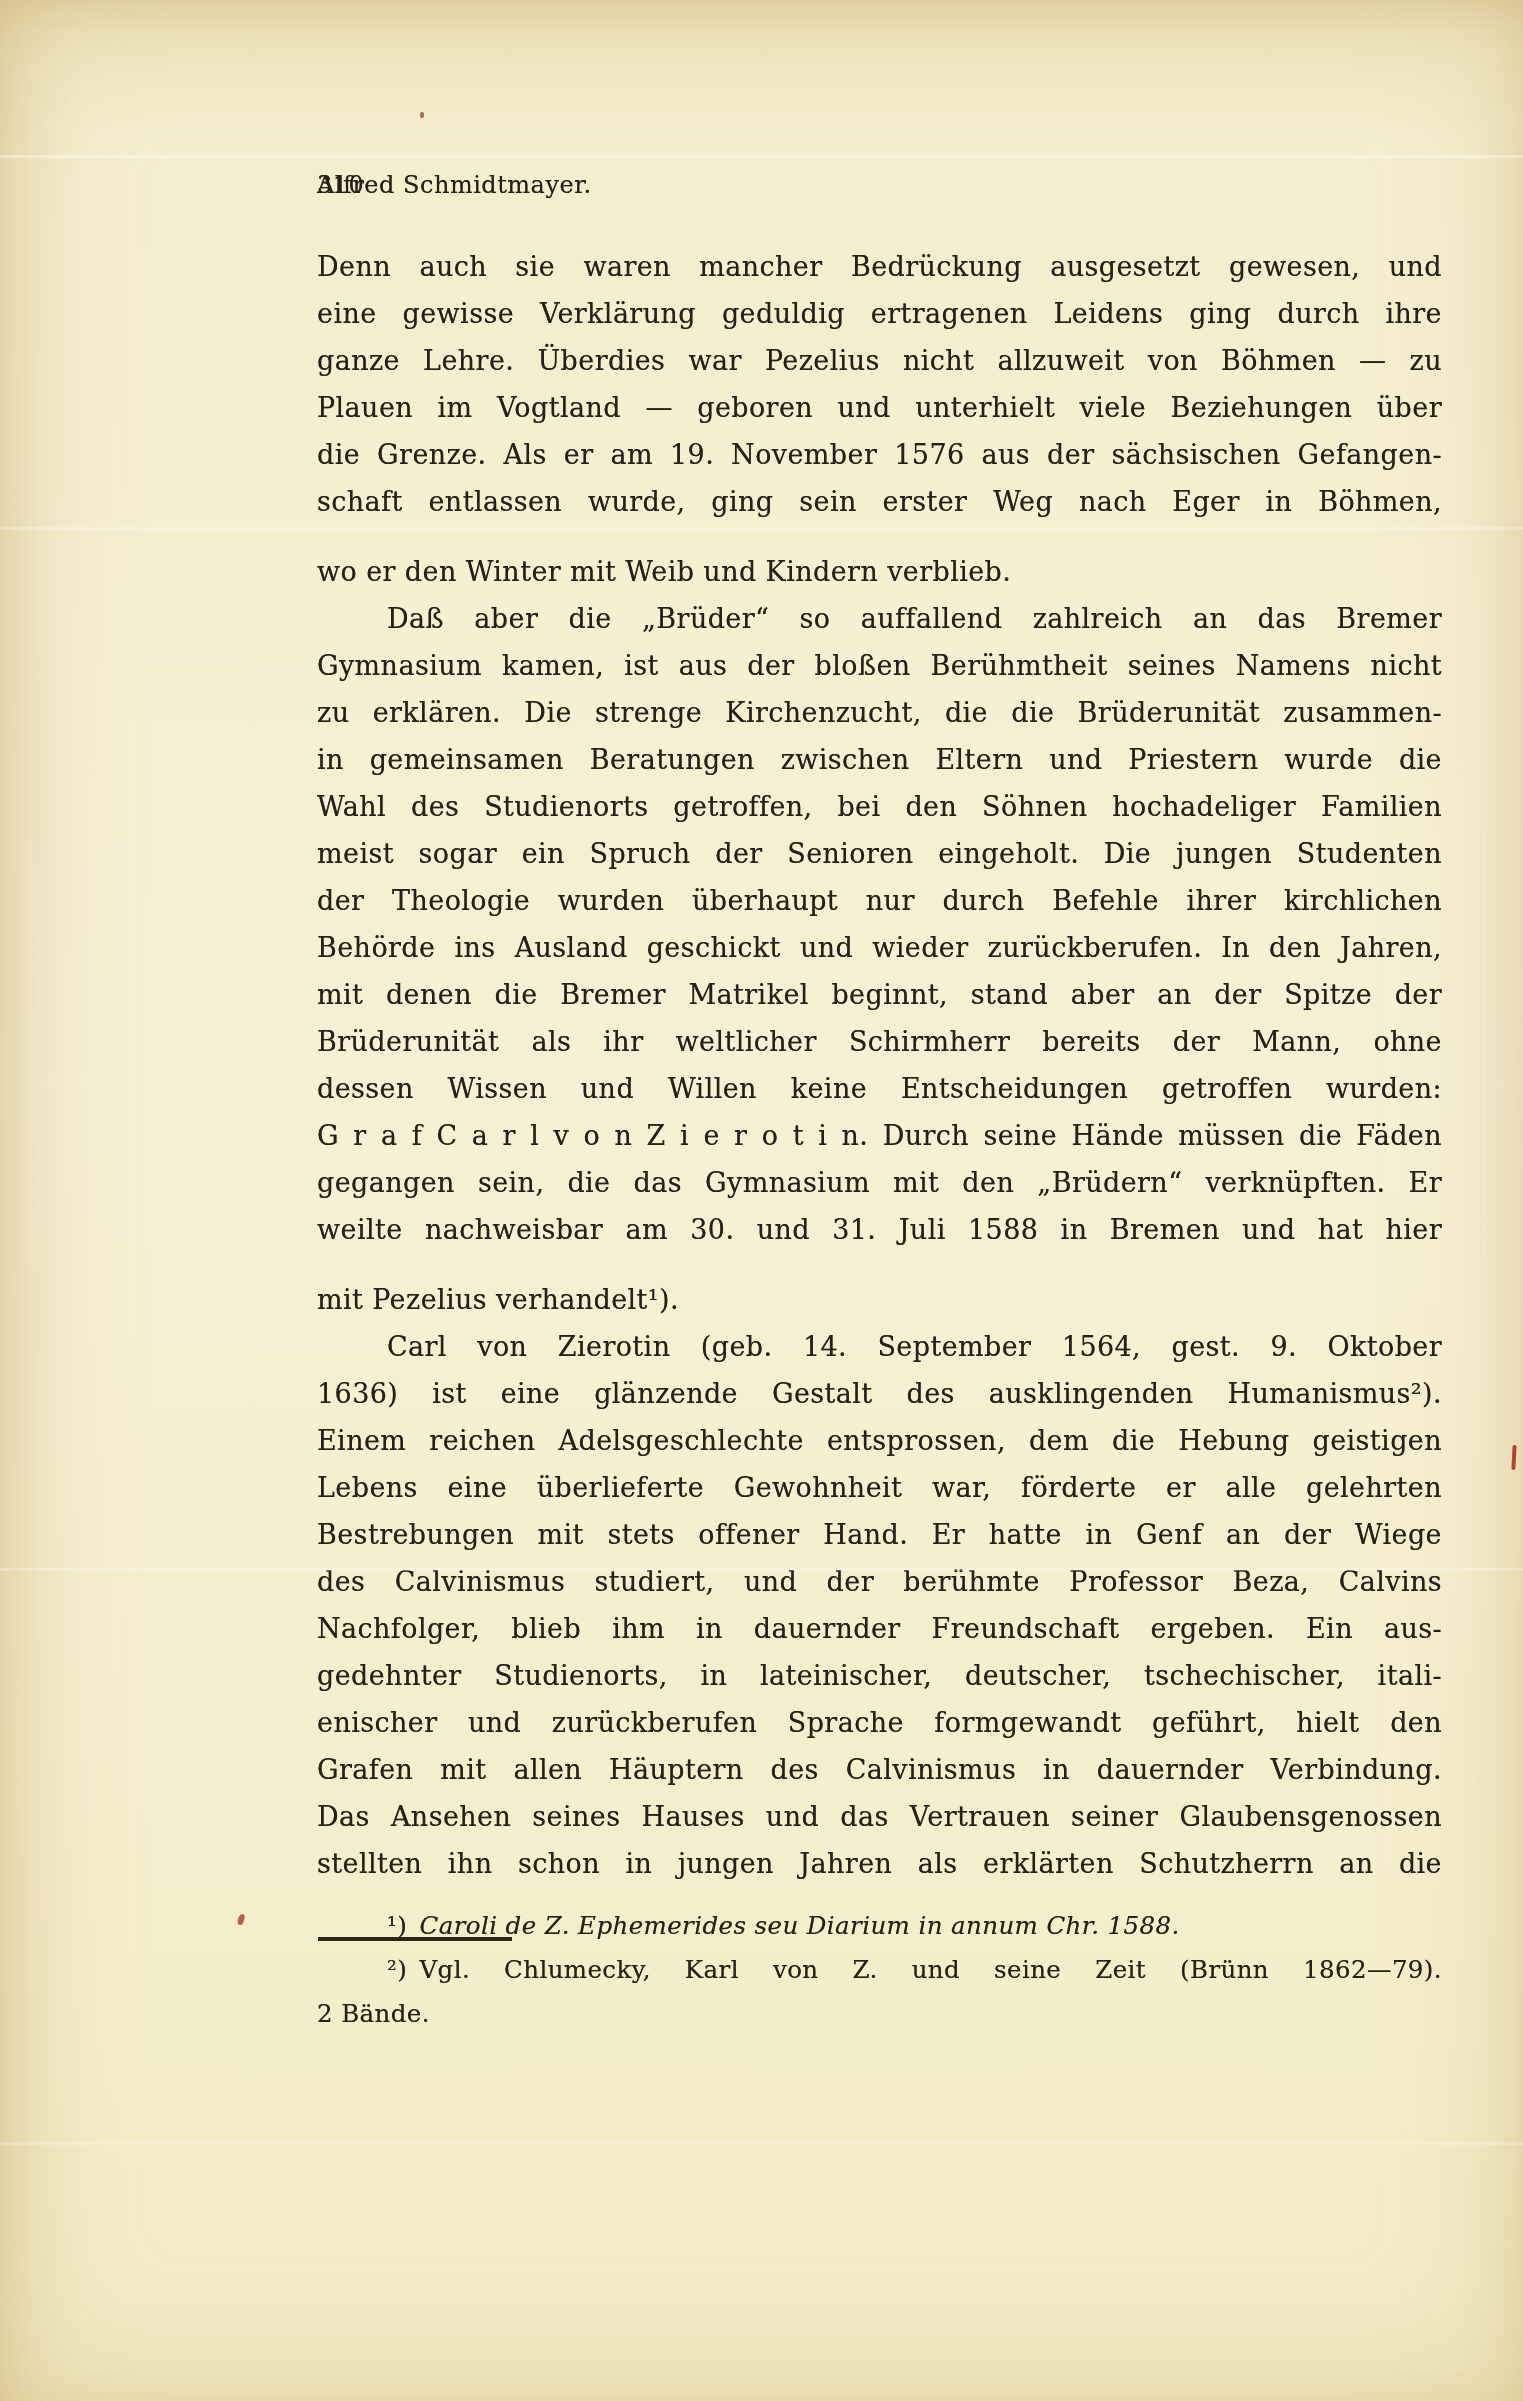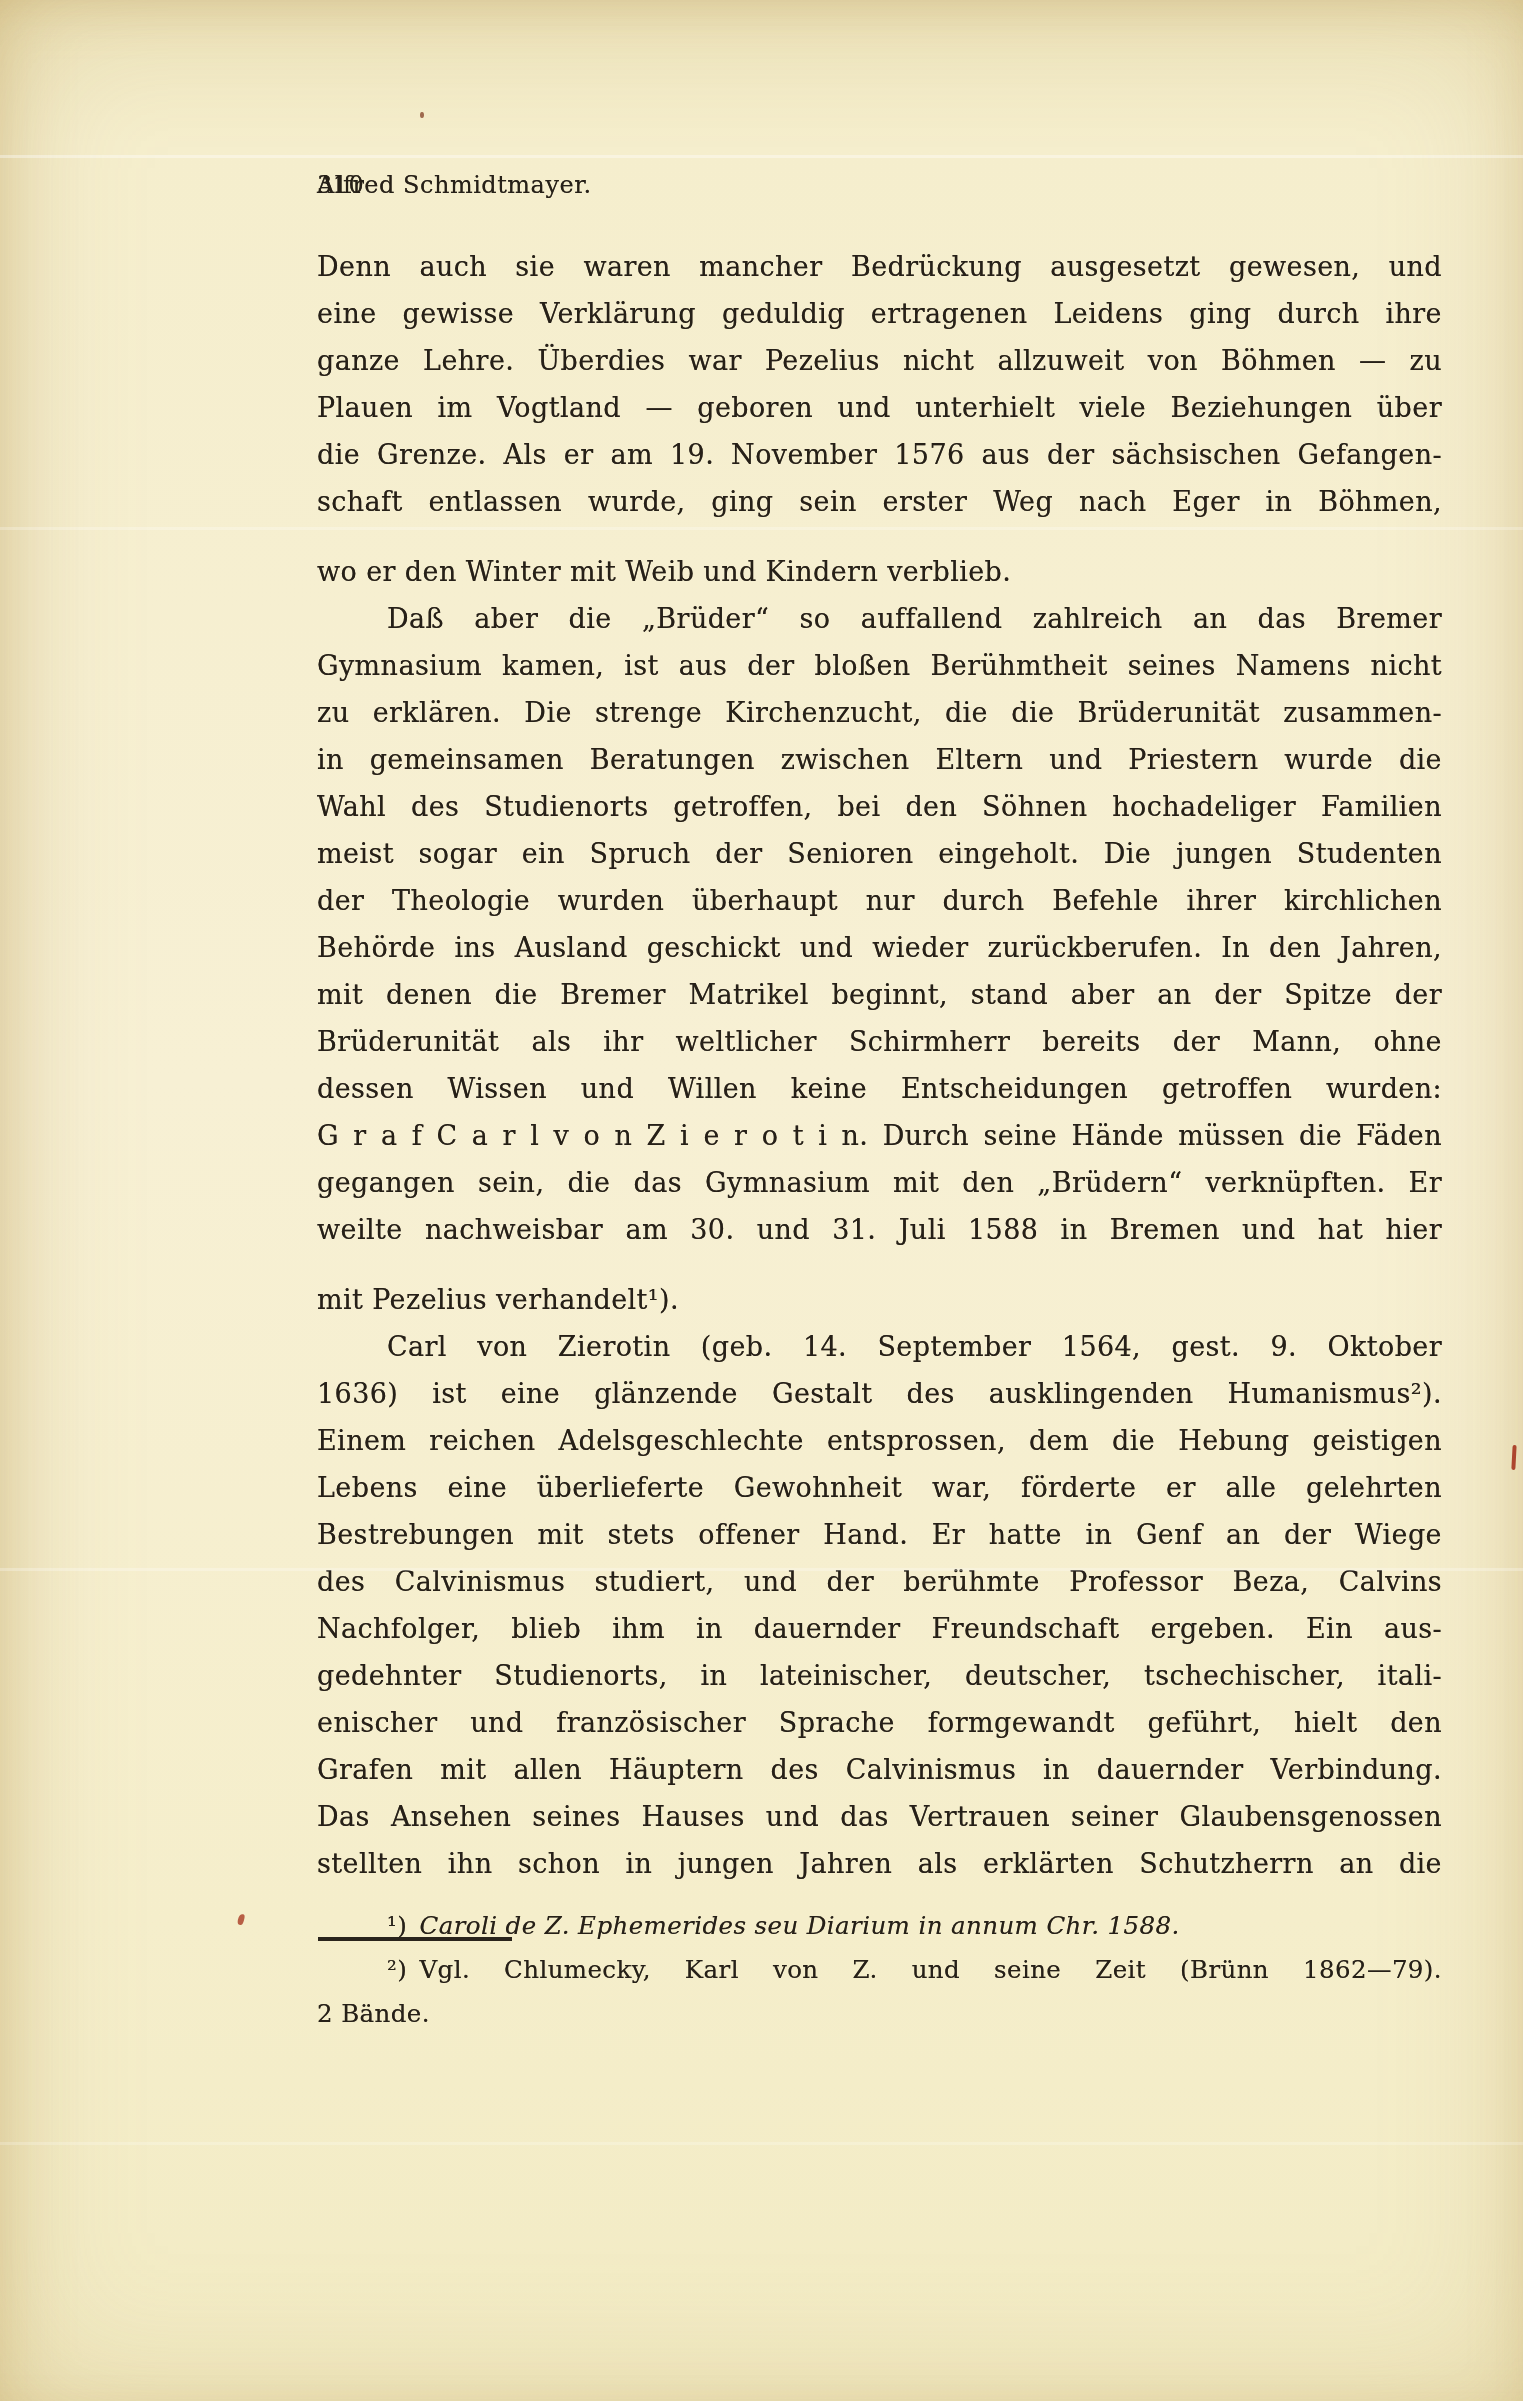--- a/index.html
+++ b/index.html
@@ -112,21 +112,21 @@
       <div class="bline">weilte nachweisbar am 30. und 31. Juli 1588 in Bremen und hat hier</div>
       <div class="bline end">mit Pezelius verhandelt¹).</div>
       <div class="bline indent">Carl von Zierotin (geb. 14. September 1564, gest. 9. Oktober</div>
       <div class="bline">1636) ist eine glänzende Gestalt des ausklingenden Humanismus²).</div>
       <div class="bline">Einem reichen Adelsgeschlechte entsprossen, dem die Hebung geistigen</div>
       <div class="bline">Lebens eine überlieferte Gewohnheit war, förderte er alle gelehrten</div>
       <div class="bline">Bestrebungen mit stets offener Hand. Er hatte in Genf an der Wiege</div>
       <div class="bline">des Calvinismus studiert, und der berühmte Professor Beza, Calvins</div>
       <div class="bline">Nachfolger, blieb ihm in dauernder Freundschaft ergeben. Ein aus-</div>
       <div class="bline">gedehnter Studienorts, in lateinischer, deutscher, tschechischer, itali-</div>
-      <div class="bline">enischer und französischer Sprache formgewandt geführt, hielt den</div>
+      <div class="bline">enischer und zurückberufen Sprache formgewandt geführt, hielt den</div>
       <div class="bline">Grafen mit allen Häuptern des Calvinismus in dauernder Verbindung.</div>
       <div class="bline">Das Ansehen seines Hauses und das Vertrauen seiner Glaubensgenossen</div>
       <div class="bline">stellten ihn schon in jungen Jahren als erklärten Schutzherrn an die</div>
     </div>
 
   <div class="footnote-rule"></div>
 
   <div class="footnotes">
     <div class="footnote-line fn-indent">
       <span class="fn-marker">¹)</span><span class="fn-italic">Caroli de Z. Ephemerides seu Diarium in annum Chr. 1588.</span>

